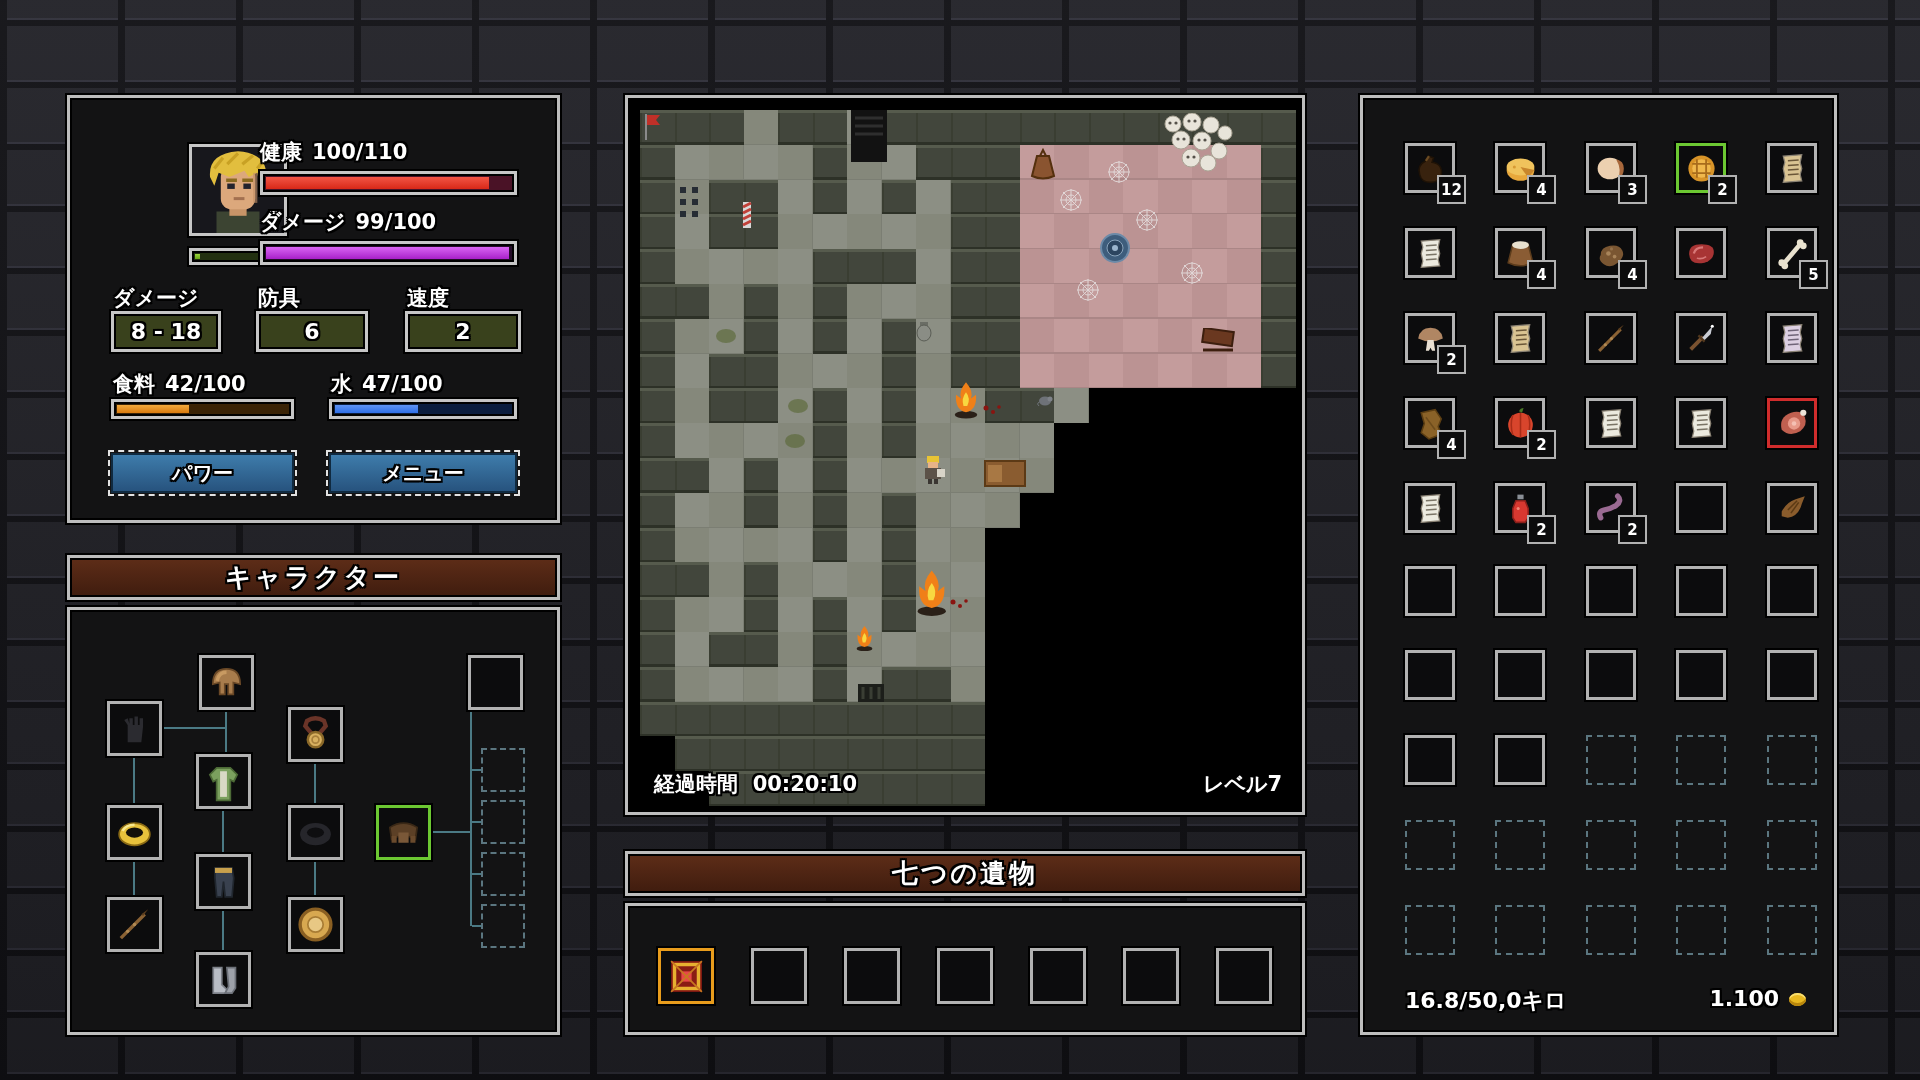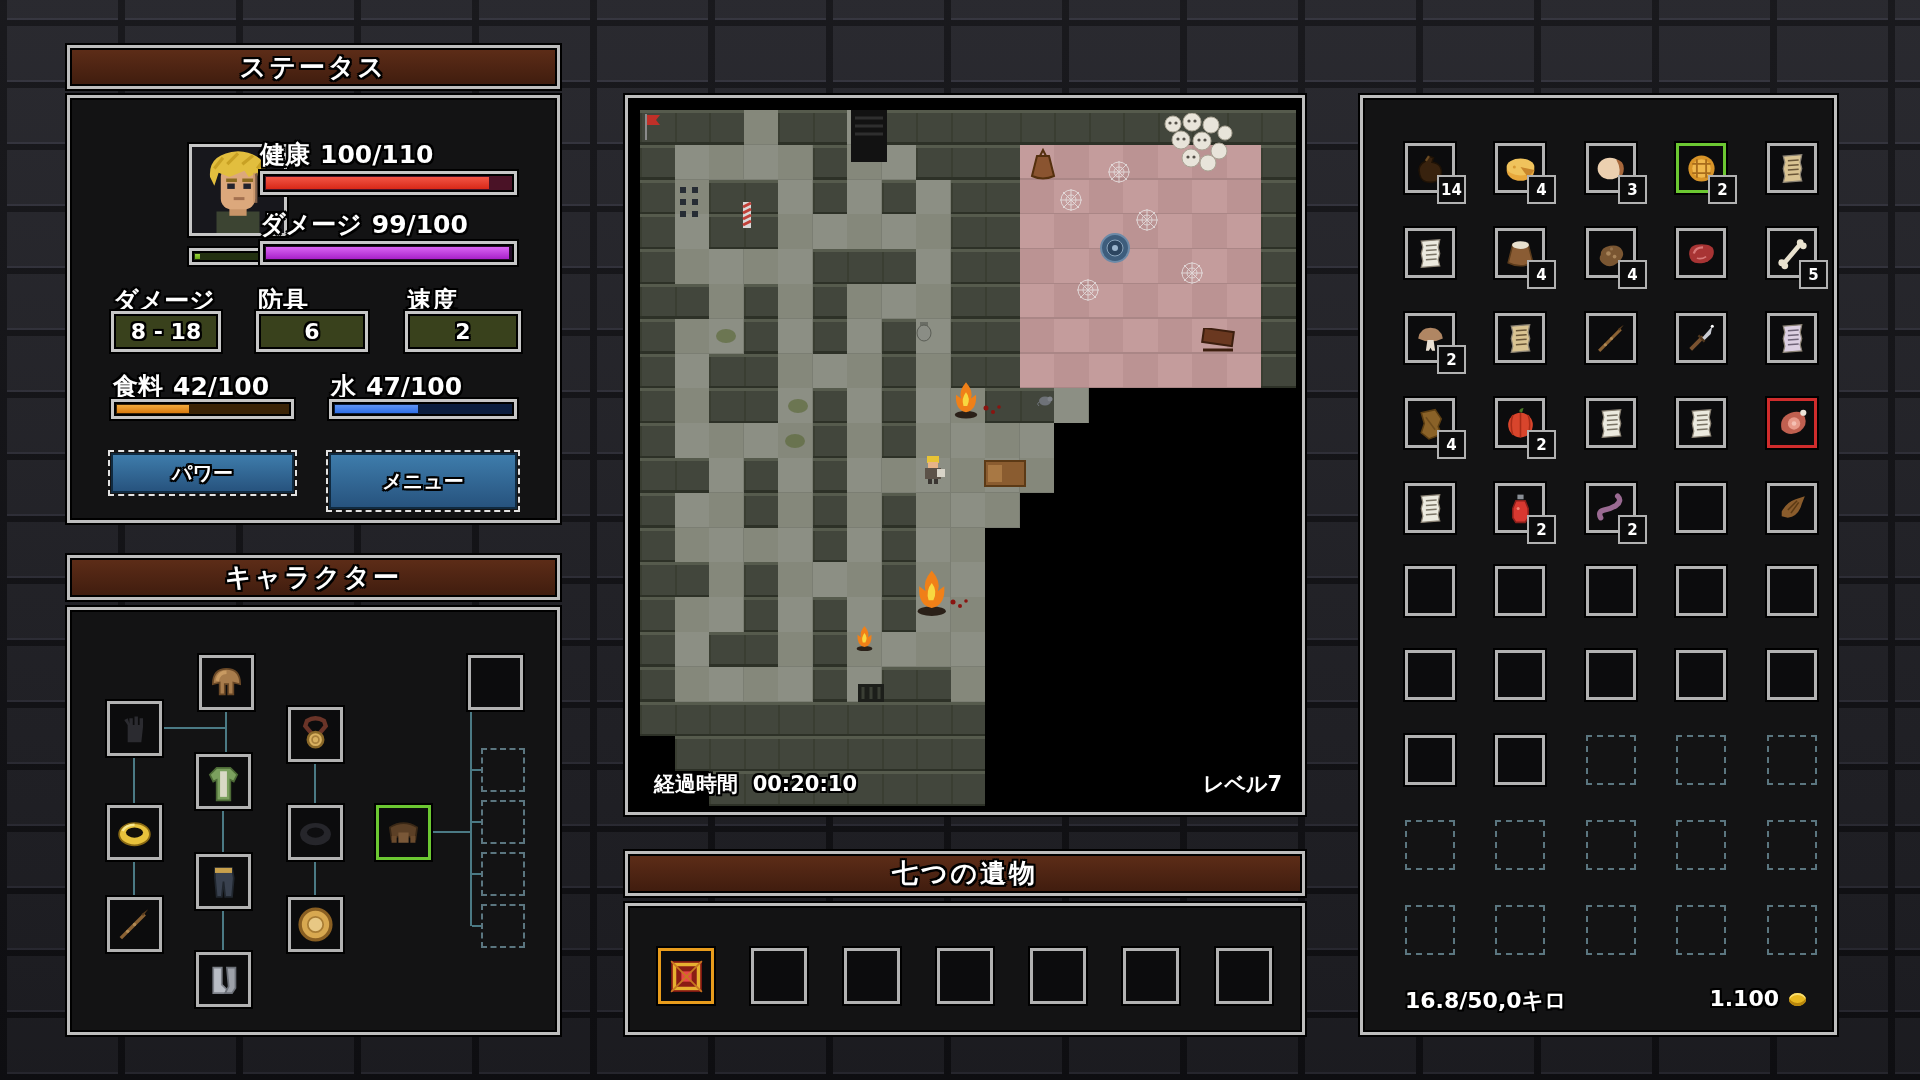--- a/index.html
+++ b/index.html
@@ -14,21 +14,21 @@
   .stage{position:absolute;inset:0;}
   
   .panel,.phead{position:absolute;border:3px solid #bdbdbd;outline:2px solid #000;
     box-shadow:inset 0 0 0 2px #000;box-sizing:border-box;}
   .panel{background:#131314;}
   .phead{background:linear-gradient(#5e2d18,#3f1c0e);display:flex;align-items:center;justify-content:center;}
   .ptitle{color:#fff;font-weight:bold;font-size:26px;letter-spacing:3px;}
   .outl{text-shadow:-2px 0 #000,2px 0 #000,0 -2px #000,0 2px #000,2px 2px #000,-2px -2px #000,2px -2px #000,-2px 2px #000;}
   
   .abs{position:absolute;box-sizing:border-box;}
-  .lbl{color:#fff;font-weight:bold;font-size:25px;white-space:nowrap;}
+  .lbl{color:#fff;font-weight:bold;font-size:21px;white-space:nowrap;}
   .lbl .v{margin-left:10px;}
   .bar{border:3px solid #c6c6c6;box-shadow:0 0 0 2px #000,inset 0 0 0 2px #000;background:#000;padding:3px;}
   .bar i{display:block;height:100%;}
   .portrait{border:3px solid #c6c6c6;box-shadow:0 0 0 2px #000;background:#17171c;overflow:hidden;}
   .statbox{background:#39411c;border:3px solid #c6c6c6;box-shadow:0 0 0 2px #000,inset 0 0 0 2px #000;
     display:flex;align-items:center;justify-content:center;color:#fff;font-weight:bold;font-size:22px;}
   .btn{position:absolute;background:linear-gradient(#3e7cab,#27537e);border:2px solid #102a40;
     display:flex;align-items:center;justify-content:center;color:#fff;font-weight:bold;font-size:20px;cursor:pointer;box-sizing:border-box;}
   .btn::after{content:"";position:absolute;inset:-5px;border:2px dashed #e2e2e2;pointer-events:none;}
   
@@ -55,23 +55,20 @@
   
   .invfoot{position:absolute;color:#fff;font-weight:bold;font-size:22px;white-space:nowrap;}
   .coin{display:inline-block;width:17px;height:13px;border-radius:50%;background:#e8b820;
     box-shadow:inset 0 -3px 0 #b8860c,inset 0 2px 0 #f8de70;margin-left:10px;}
 </style>
 </head>
 <body>
 
 <div class="stage">
 
-  <div class="phead" style="left:67px;top:45px;width:493px;height:44px;">
-    <span class="ptitle outl">ステータス</span>
-  </div>
   <div class="panel" style="left:67px;top:95px;width:493px;height:428px;">
     <div class="portrait abs" style="left:119px;top:46px;width:98px;height:92px;">
       <svg viewBox="0 0 40 40" width="92" height="86">
         <rect width="40" height="40" fill="#17171c"></rect>
         <rect x="10" y="30" width="20" height="10" fill="#3c4432"></rect>
         <rect x="16" y="26" width="8" height="6" fill="#c89468"></rect>
         <rect x="12" y="9" width="16" height="20" rx="5" fill="#dca87c"></rect>
         <path d="M7 14Q6 3 20 2q14 1 13 12l-3 4-1-6-4 2-2-3-7 3-5-2-2 6z" fill="#e2be3e"></path>
         <path d="M9 10l4-5M15 8l5-5M22 8l5-4M29 10l3-4" stroke="#c8a124" stroke-width="1.5" fill="none"></path>
         <rect x="15" y="17" width="3.5" height="2.5" fill="#23232d"></rect>
@@ -114,21 +111,21 @@
       <i style="background: linear-gradient(rgb(242, 169, 60), rgb(217, 123, 16)); width: 42%;"></i>
     </div>
     <div class="lbl outl abs" style="left:261px;top:272px;">
       <span>水</span><span class="v">47/100</span>
     </div>
     <div class="bar abs" style="left:259px;top:301px;width:188px;height:20px;background:#0b1d3e;">
       <i style="background: linear-gradient(rgb(95, 147, 242), rgb(47, 111, 232)); width: 47%;"></i>
     </div>
 
     <div class="btn outl" style="left:41px;top:355px;width:183px;height:40px;">パワー</div>
-    <div class="btn outl" style="left:259px;top:355px;width:188px;height:56px;">メニュー</div>
+    <div class="btn outl" style="left:259px;top:355px;width:188px;height:40px;">メニュー</div>
   </div>
 
   <div class="phead" style="left:67px;top:555px;width:493px;height:45px;">
     <span class="ptitle outl">キャラクター</span>
   </div>
   <div class="panel" style="left:67px;top:607px;width:493px;height:428px;">
     <div id="eq-layer" class="abs" style="left:0;top:0;width:493px;height:428px;">
         <div class="conn" style="left: 155px; top: 100px; width: 2px; height: 44px;"></div>
         <div class="conn" style="left: 92px; top: 117px; width: 63px; height: 2px;"></div>
         <div class="conn" style="left: 63px; top: 146px; width: 2px; height: 49px;"></div>
@@ -796,21 +793,21 @@
       </div>
   </div>
 
   <div class="panel" style="left:1360px;top:95px;width:477px;height:940px;">
     <div id="inv-grid" class="abs" style="left:0;top:0;width:477px;height:900px;">
         <div class="slot" style="left: 42px; top: 45px; width: 50px; height: 50px;">
           <svg viewBox="0 0 24 24" width="37" height="37">
             <path d="M5 16q-2-6 4-9l2-3 3 1-1 3q7 1 6 8-1 5-7 5t-7-5z" fill="#38220e" stroke="#1e1206"></path>
             <path d="M9 7l2-3" stroke="#6a4a22" stroke-width="1.5"></path>
           </svg>
-          <div class="badge">14</div>
+          <div class="badge">12</div>
         </div>
         <div class="slot" style="left: 132px; top: 45px; width: 50px; height: 50px;">
           <svg viewBox="0 0 24 24" width="37" height="37">
             <ellipse cx="12" cy="13" rx="9" ry="7" fill="#e8a83c"></ellipse>
             <ellipse cx="12" cy="11" rx="9" ry="5.5" fill="#f0c35c"></ellipse>
             <path d="M12 11l9 2-4 5z" fill="#c8862c"></path>
             <circle cx="8" cy="11" r="1" fill="#d89a34"></circle>
           </svg>
           <div class="badge">4</div>
         </div>

